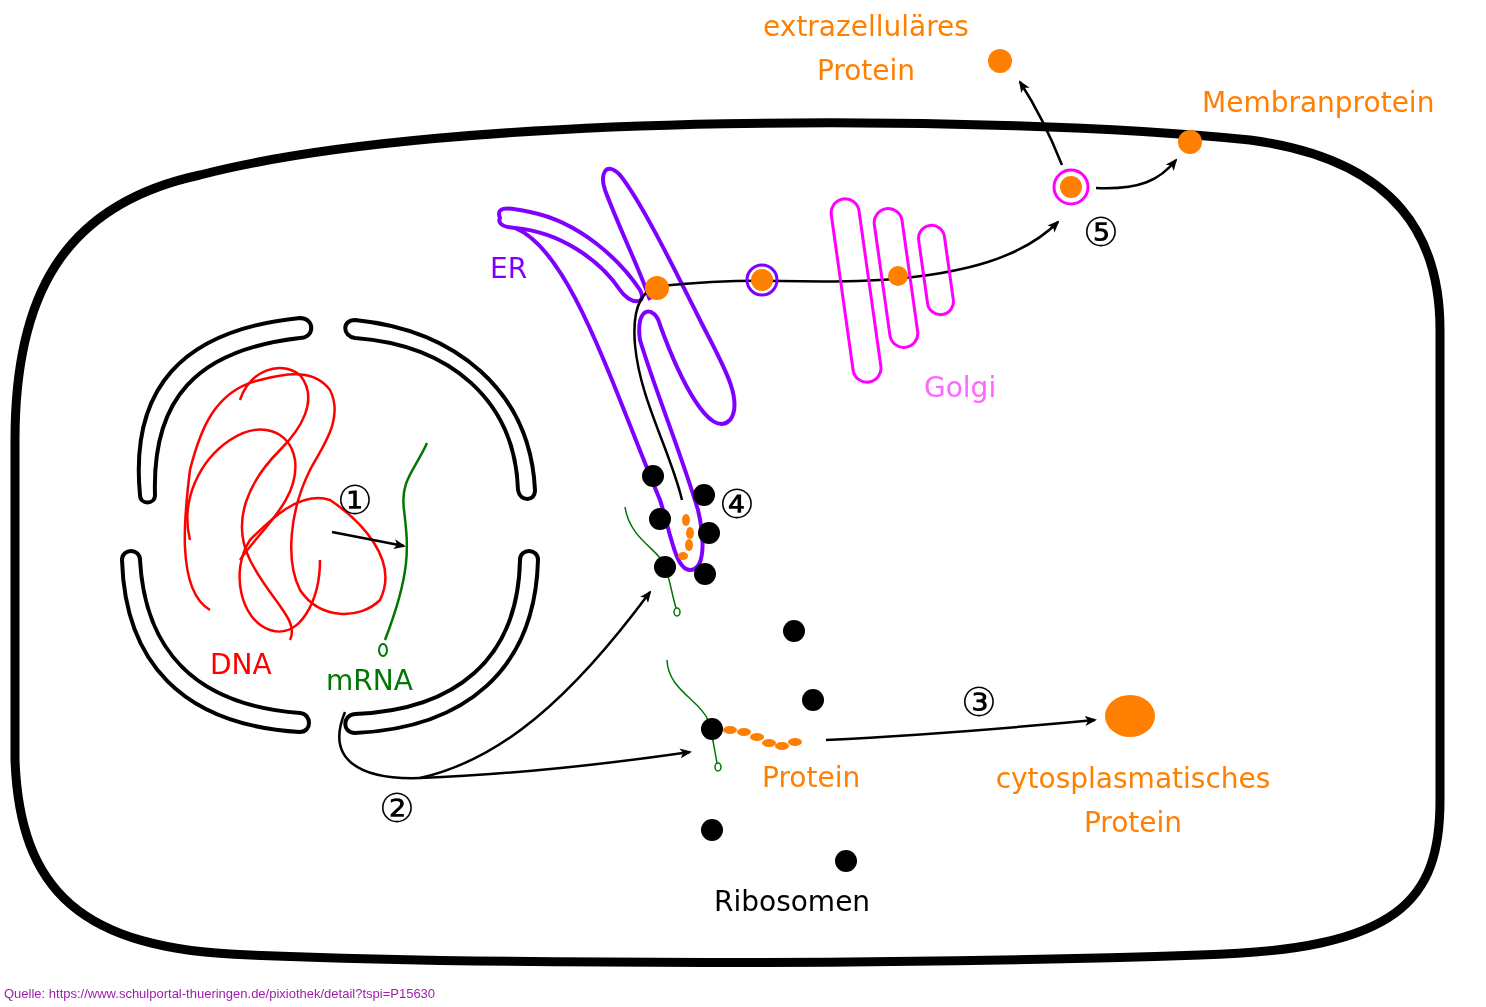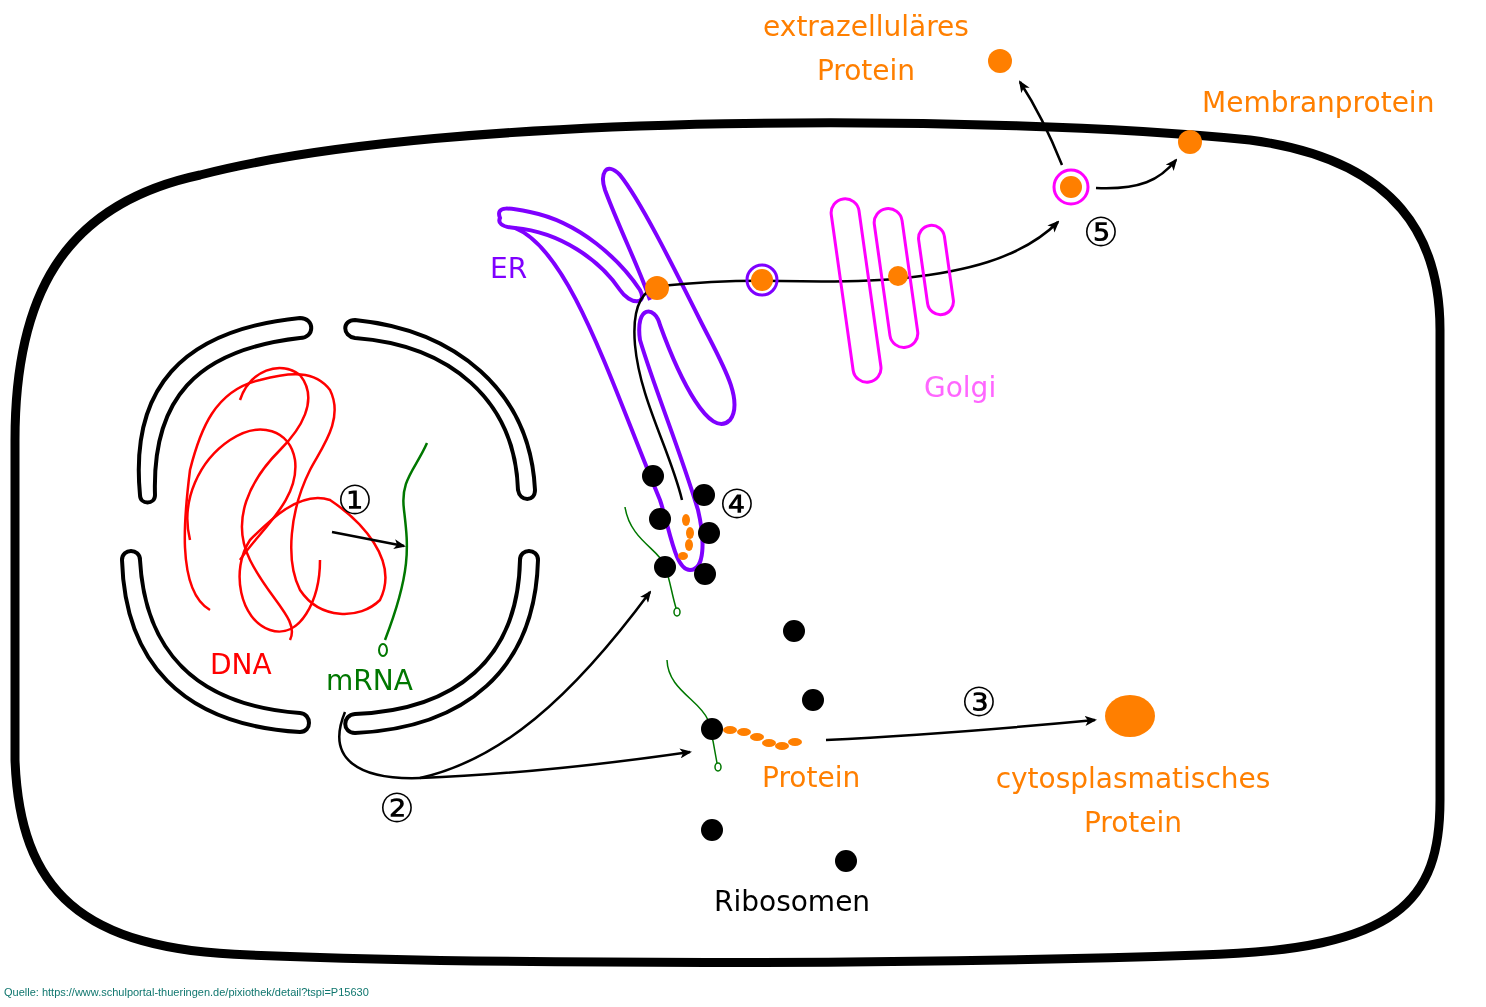--- a/index.html
+++ b/index.html
@@ -1,19 +1,19 @@
 <!DOCTYPE html>
 <html><head>
 <meta charset="utf-8">
 <style>
   html, body { margin:0; padding:0; background:#ffffff; }
   body { width:1486px; height:1007px; position:relative; overflow:hidden; font-family:"DejaVu Sans", sans-serif; }
   svg#diagram { position:absolute; left:0; top:0; }
   .lbl { font-family:"DejaVu Sans", sans-serif; }
-  .src { position:absolute; left:4px; top:986px; font-family:"Liberation Sans", sans-serif; font-size:11px; color:#0f766e; }
+  .src { position:absolute; left:4px; top:986px; font-family:"Liberation Sans", sans-serif; font-size:13px; color:#a21caf; }
 </style>
 </head>
 <body>
 
 <svg id="diagram" width="1486" height="1007" viewBox="0 0 1486 1007">
   <defs>
     <marker id="arr" markerWidth="12" markerHeight="10" refX="10" refY="5" orient="auto" markerUnits="userSpaceOnUse">
       <path d="M0,0 L12,5 L0,10 L3,5 z" fill="#000"></path>
     </marker>
   </defs>

